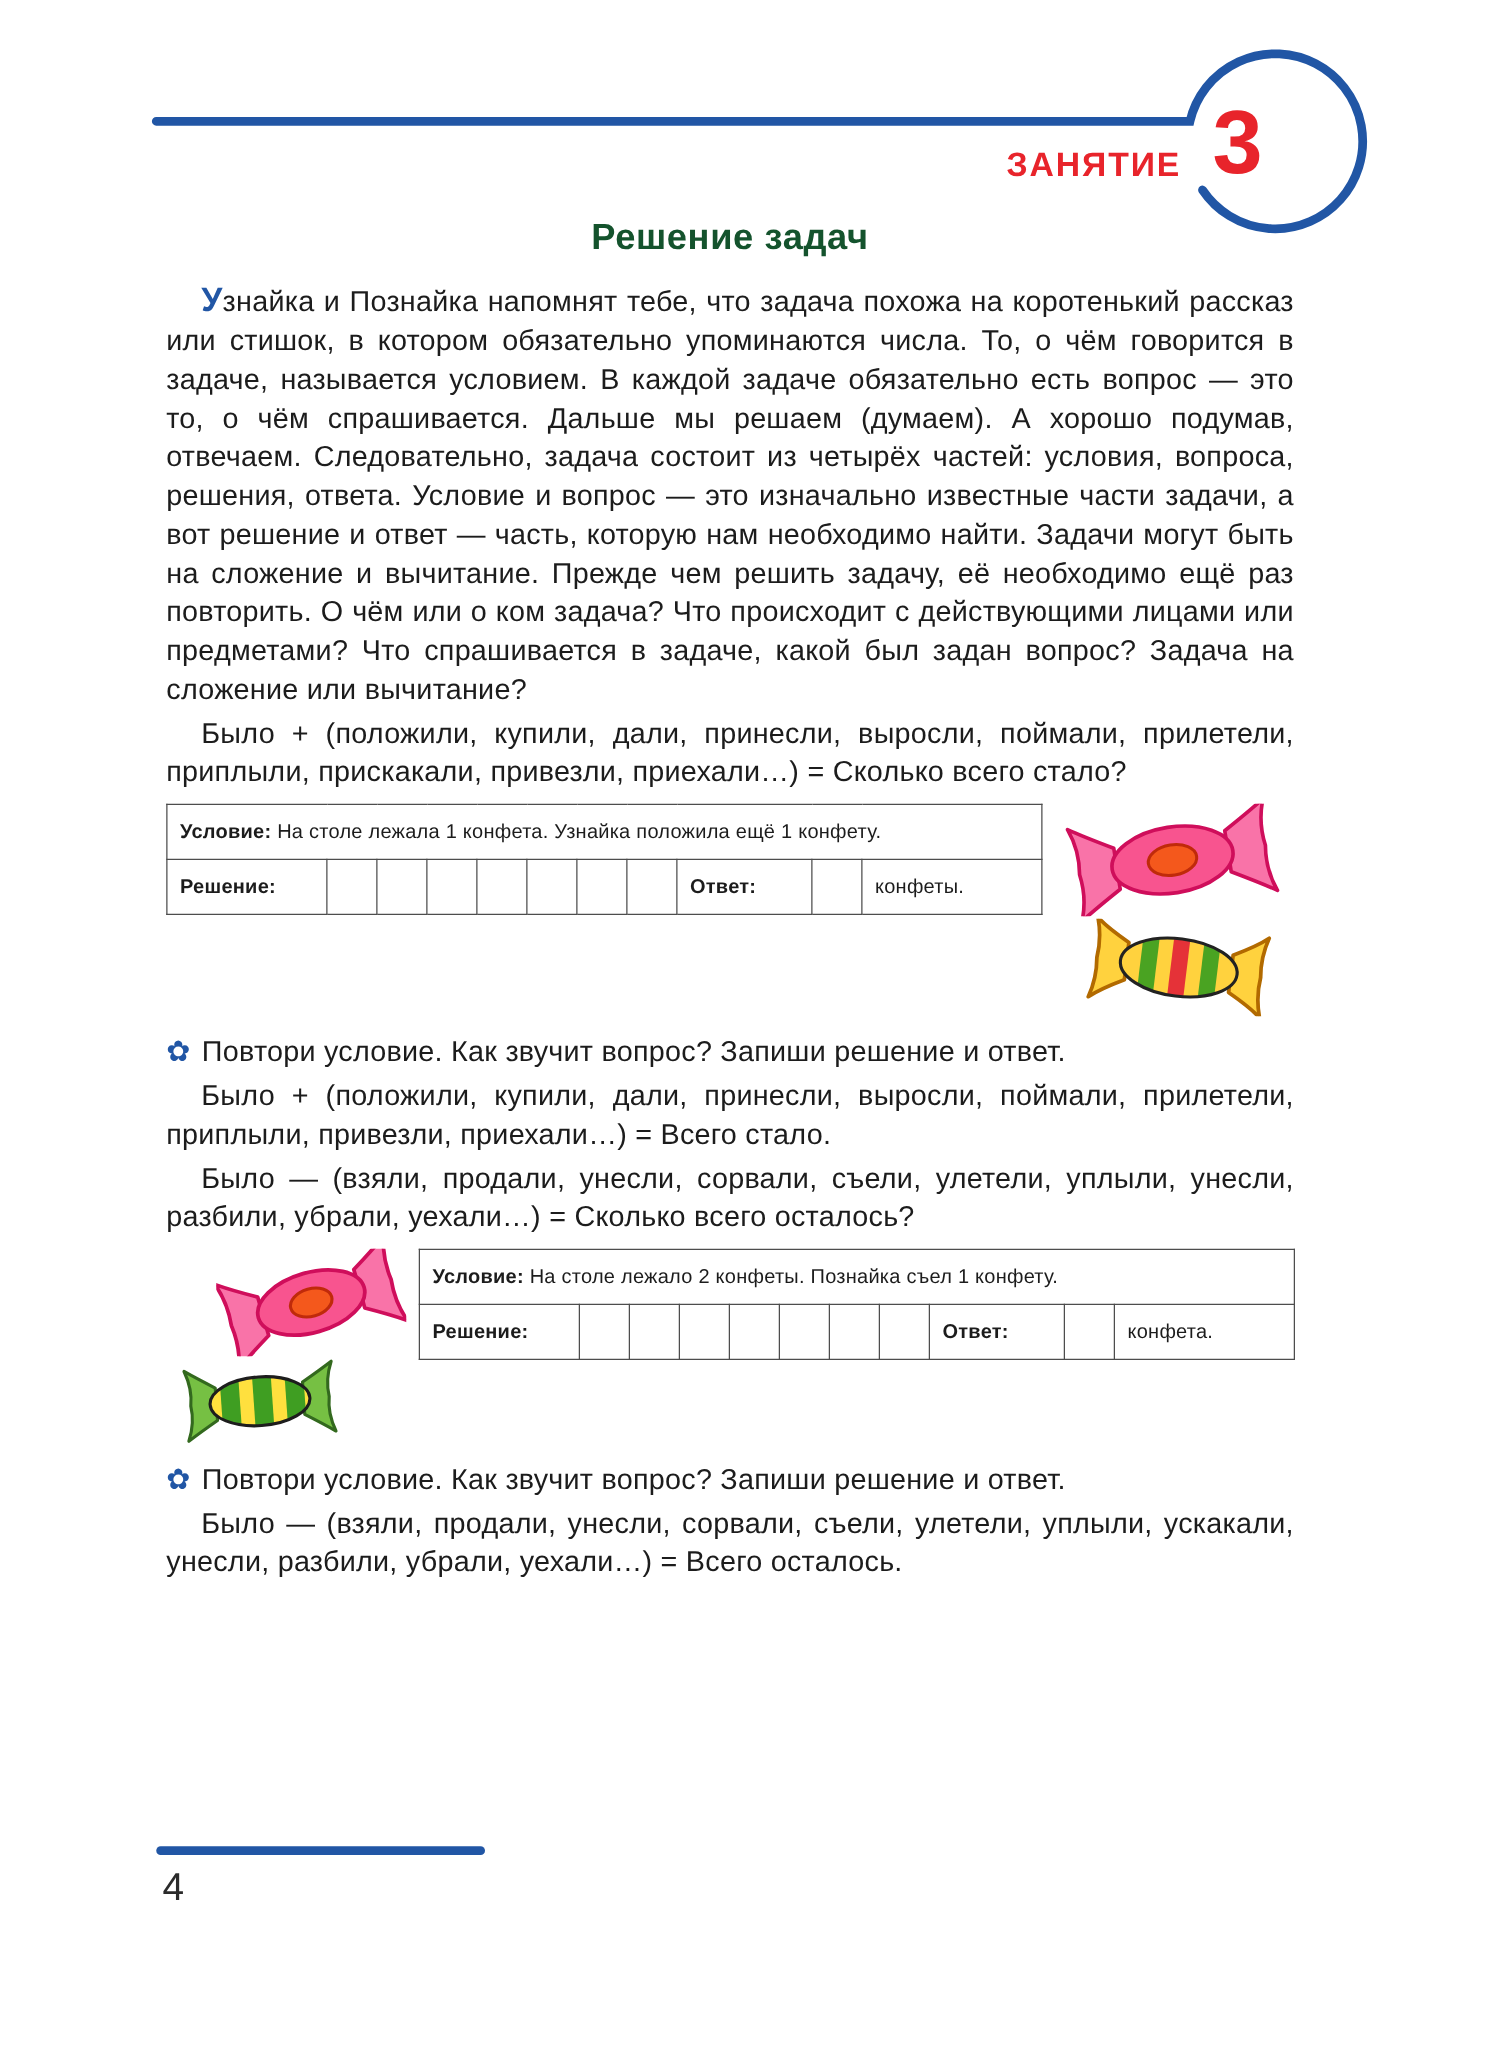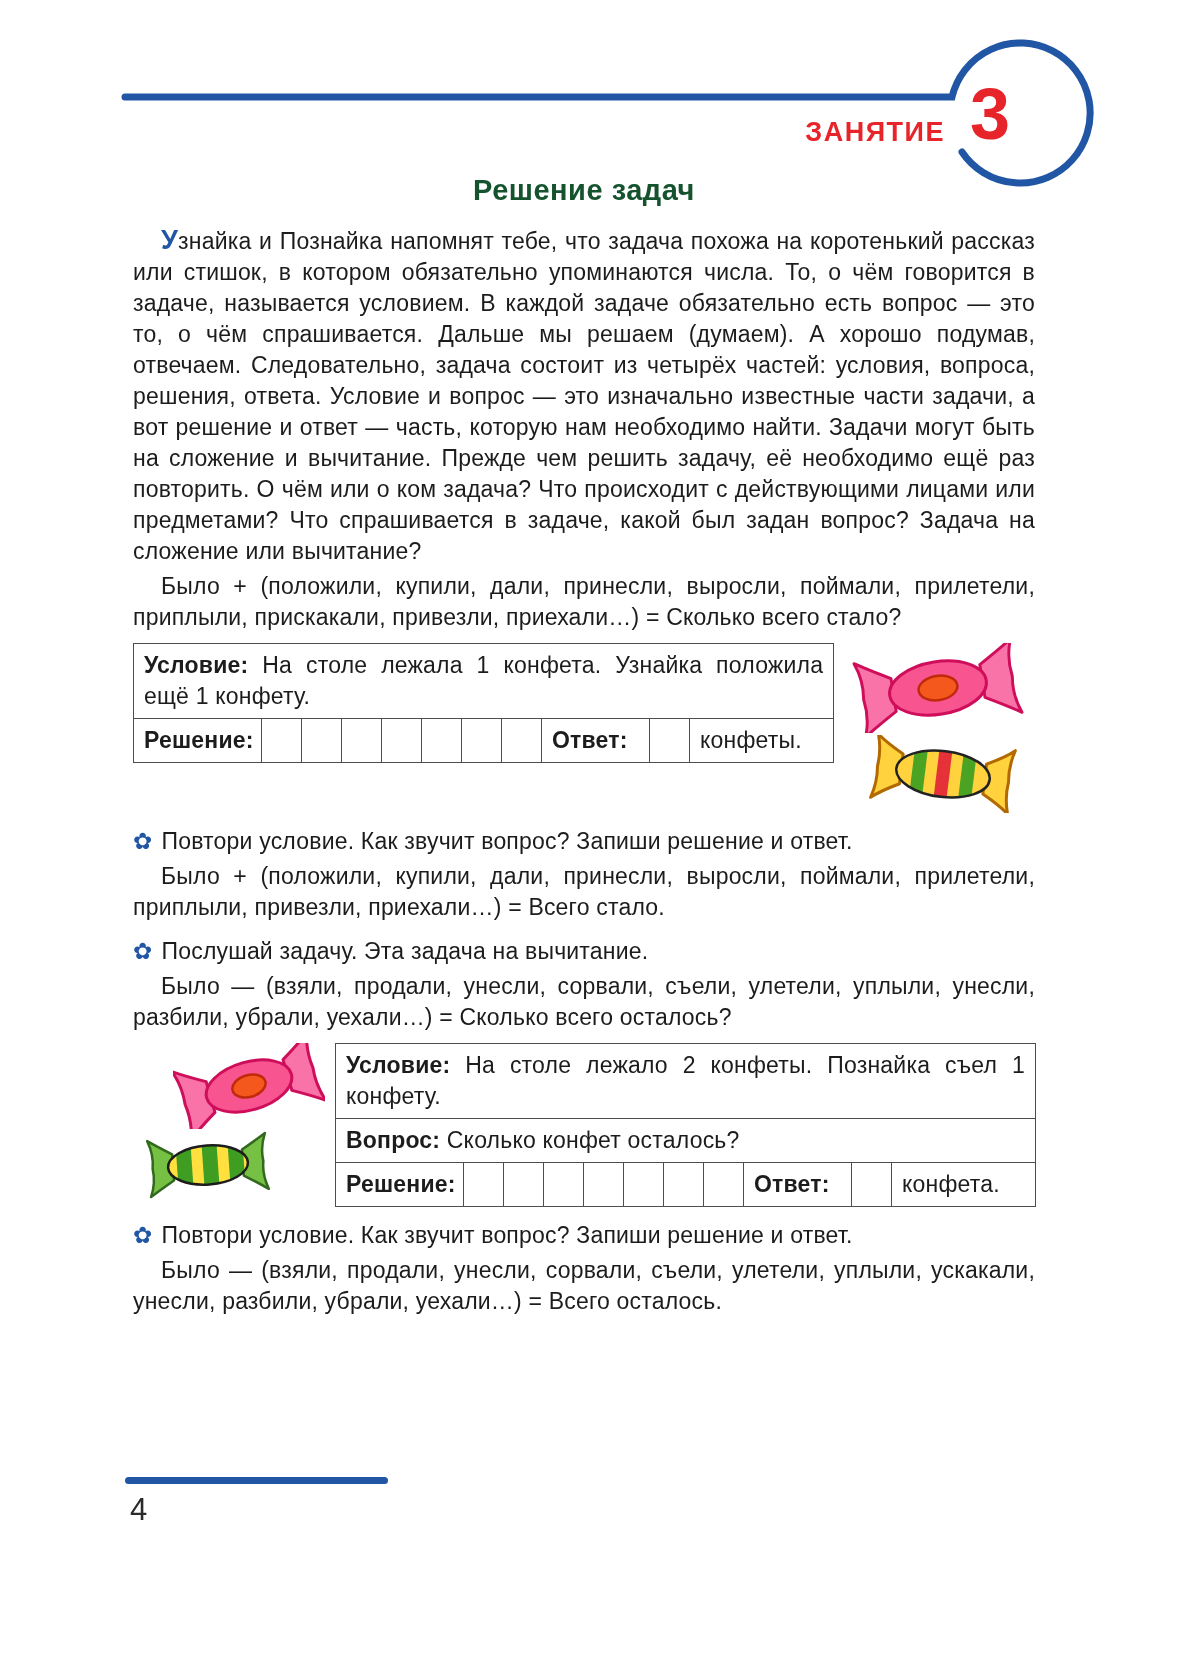--- a/index.html
+++ b/index.html
@@ -72,21 +72,21 @@
     font-size: 1.18em;
   }
 
   
   .table-block { display: flex; align-items: flex-start; margin: 10px 0 6px; }
   .task-table {
     border-collapse: collapse;
     table-layout: fixed;
     width: 700px;
     flex: 0 0 auto;
-    font-size: 23px;
+    font-size: 16px;
     line-height: 31px;
     padding-left: 16px;
   }
   .task-table td {
     border: 1.5px solid #4d4d4d;
     padding: 6px 10px;
     vertical-align: top;
   }
   .task-table td.merged { text-align: justify; }
   .task-table .lbl { font-weight: 700; white-space: nowrap; }
@@ -193,21 +193,20 @@
             <ellipse cx="75" cy="39" rx="47" ry="23" fill="none" stroke="#222222" stroke-width="2.5"></ellipse>
           </g>
         </svg>
       </div>
     </div>
 
     <p class="bullet"><span class="flower">✿</span><span>Повтори условие. Как звучит вопрос? Запиши решение и ответ.</span></p>
 
     <p class="body-ind">Было + (положили, купили, дали, принесли, выросли, поймали, прилетели, приплыли, привезли, приехали…) = Всего стало.</p>
 
-    <p class="bullet"><span class="flower">✿</span><span>Послушай задачу. Эта задача на вычитание.</span></p>
 
     <p class="body-ind">Было — (взяли, продали, унесли, сорвали, съели, улетели, уплыли, унесли, разбили, убрали, уехали…) = Сколько всего осталось?</p>
 
     <div class="table-block">
       <div class="candy-col left">
         <svg width="152" height="86" viewBox="0 0 152 86" style="margin-left:40px" xmlns="http://www.w3.org/2000/svg">
           <g transform="rotate(-16 76 43)">
             <path d="M36 27 C 24 20, 13 13, 6 8 C 10 20, 11 31, 9.5 43 C 11 55, 10 66, 6 78 C 13 73, 24 66, 36 59 Z" fill="#f973a8" stroke="#cf0e5b" stroke-width="3" stroke-linejoin="round"></path>
             <path d="M116 27 C 128 20, 139 13, 146 8 C 142 20, 141 31, 142.5 43 C 141 55, 142 66, 146 78 C 139 73, 128 66, 116 59 Z" fill="#f973a8" stroke="#cf0e5b" stroke-width="3" stroke-linejoin="round"></path>
             <ellipse cx="76" cy="43" rx="44" ry="24" fill="#f8548f" stroke="#cf0e5b" stroke-width="3"></ellipse>
@@ -245,23 +244,20 @@
             <col style="width:40px">
           <col style="width:108px">
           <col style="width:40px">
           <col style="width:144px">
         </colgroup>
         <tbody>
             <tr>
           <td class="merged" colspan="11"><span class="lbl">Условие:</span> <span>На столе лежало 2 конфеты. Познайка съел 1 конфету.</span></td>
         </tr>
         <tr>
-          <td class="merged" colspan="11"><span class="lbl">Вопрос:</span> <span>Сколько конфет осталось?</span></td>
-        </tr>
-        <tr>
           <td class="lbl">Решение:</td>
           <td class="box"></td>
           <td class="box"></td>
           <td class="box"></td>
           <td class="box"></td>
           <td class="box"></td>
           <td class="box"></td>
           <td class="box"></td>
           <td class="lbl">Ответ:</td>
           <td class="box"></td>

